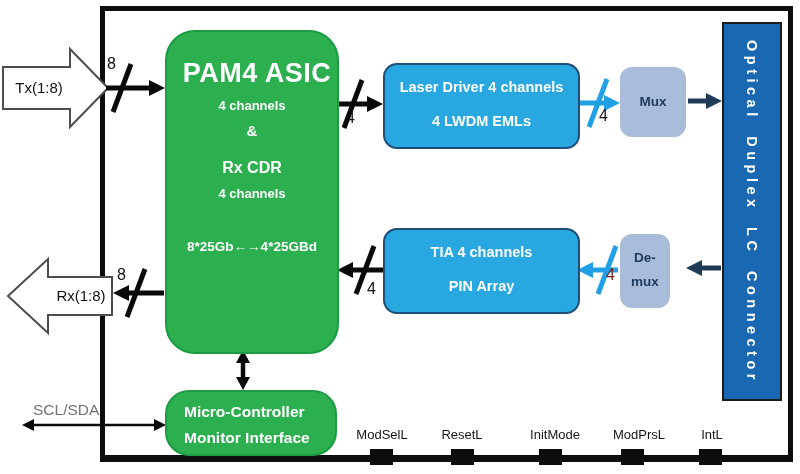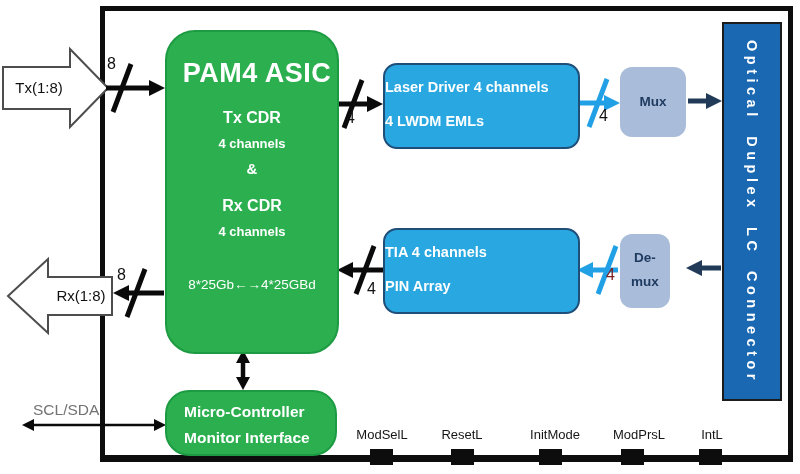--- a/index.html
+++ b/index.html
@@ -9,24 +9,24 @@
   
   #boundary{left:100px;top:6px;width:683px;height:444px;
             border:5px solid #0d0d0d;border-bottom-width:7px;background:#fff;}
   
   .green-box{background:#2cb04f;border:2px solid #1d9b43;color:#fff;}
   #pam4{left:165px;top:30px;width:170px;height:320px;border-radius:30px;text-align:center;}
   #pam4 .title{margin-top:26px;font-size:27px;font-weight:bold;letter-spacing:.5px;padding-left:10px;}
   #pam4 .l-big{font-size:16px;font-weight:bold;margin-top:20px;}
   #pam4 .l-small{font-size:13px;font-weight:bold;margin-top:9px;}
   #pam4 .l-amp{font-size:15px;font-weight:bold;margin-top:9px;}
-  #pam4 .rate{font-size:13.5px;font-weight:normal;margin-top:38px;}
+  #pam4 .rate{font-size:13.5px;font-weight:bold;margin-top:38px;}
   
   .blue-box{background:#28a7e0;border:2px solid #1f4e79;border-radius:14px;color:#fff;
-            text-align:left;}
+            text-align:center;}
   #laser{left:383px;top:63px;width:193px;height:82px;}
   #tia{left:383px;top:228px;width:193px;height:82px;}
   .blue-box .bl1{margin-top:14px;font-size:14.5px;font-weight:bold;}
   .blue-box .bl2{margin-top:18px;font-size:14.5px;font-weight:bold;}
   
   .peri-box{background:#a9bcd9;border-radius:12px;color:#1e3a5f;text-align:center;
             font-weight:bold;}
   #mux{left:620px;top:67px;width:66px;height:70px;font-size:13.5px;line-height:70px;}
   #demux{left:620px;top:234px;width:50px;height:74px;font-size:13.5px;padding-top:12px;
          height:62px;line-height:24px;}
@@ -124,21 +124,20 @@
 
     <g stroke="#0a0a0a" fill="#0a0a0a">
       <line x1="31" y1="425" x2="157" y2="425" stroke-width="2.4"></line>
       <polygon points="34,419 22,425 34,431" stroke="none"></polygon>
       <polygon points="154,419 166,425 154,431" stroke="none"></polygon>
     </g>
   </svg>
 
   <div id="pam4" class="abs green-box layer-above">
     <div class="title">PAM4 ASIC</div>
-    <div class="l-big">Tx CDR</div>
     <div class="l-small">4 channels</div>
     <div class="l-amp">&amp;</div>
     <div class="l-big">Rx CDR</div>
     <div class="l-small">4 channels</div>
     <div class="rate">8*25Gb←→4*25GBd</div>
   </div>
 
   <div id="laser" class="abs blue-box layer-above">
     <div class="bl1">Laser Driver 4 channels</div>
     <div class="bl2">4 LWDM EMLs</div>

